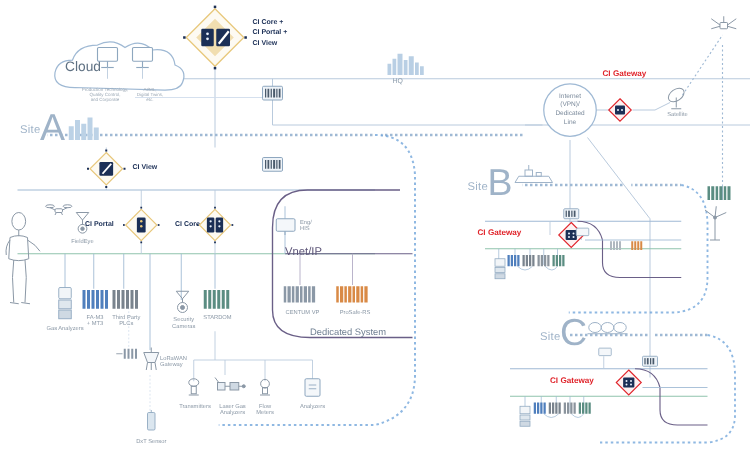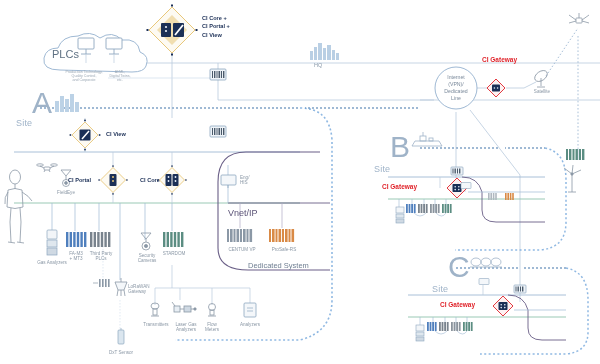--- a/index.html
+++ b/index.html
@@ -7,21 +7,21 @@
     position:relative;width:600px;height:364px;overflow:hidden;
     background:#ffffff;
     font-family:"Liberation Sans","DejaVu Sans",sans-serif;
     color:#7b8a9b;
   }
   .lbl{position:absolute;white-space:pre;line-height:1.15;}
   .tiny{font-size:3.6px;text-align:center;color:#9aa7b4;}
   .sm{font-size:4.6px;text-align:center;color:#8b98a6;}
   .md{font-size:6px;color:#6f8096;}
   .bold-navy{font-weight:bold;color:#1b2f56;}
-  .site{position:absolute;font-size:9px;color:#9fb3c8;letter-spacing:.2px;margin-top:20px;}
+  .site{position:absolute;font-size:9px;color:#9fb3c8;letter-spacing:.2px;}
   svg{position:absolute;left:0;top:0;overflow:visible;}
   .gw-label{font-size:6.5px;font-weight:bold;color:#e0242b;white-space:nowrap;}
 </style>
 </head>
 <body>
 
 <div id="stage">
 
   <svg width="600" height="364">
     <defs>
@@ -129,21 +129,21 @@
     <path d="M457 331 q6 6 10 0" fill="none" stroke="#9fb9d4" stroke-width="0.6"></path>
 
     <path d="M566 268 Q588 272 588 300 L588 332 Q588 352 566 354 L480 354" fill="none" stroke="#6aa0d8" stroke-width="1.5" stroke-dasharray="2 2.4" opacity=".75"></path>
 
     <line x1="578" y1="148" x2="578" y2="160" stroke="#9fb9d4" stroke-width="0.7"></line>
   </svg>
 
   <svg width="120" height="50" style="left:38px;top:28px;">
     <path d="M22,42 Q4,42 6,30 Q8,20 20,20 Q24,8 40,8 Q52,2 62,10 Q74,2 84,12 Q100,10 102,24 Q112,28 108,38 Q106,44 94,44 Z" fill="#ffffff" stroke="#9fb9d4" stroke-width="1"></path>
   </svg>
-  <div class="lbl" style="left:52px;top:48px;font-size:11px;color:#5f7183;">PLCs</div>
+  <div class="lbl" style="left:52px;top:48px;font-size:11px;color:#5f7183;">Cloud</div>
 
   <svg width="60" height="30" style="left:76px;top:36px;">
     <rect x="2" y="2" width="16" height="11" rx="1" fill="#fff" stroke="#8ea7bf" stroke-width="0.9"></rect>
     <line x1="10" y1="13" x2="10" y2="18" stroke="#8ea7bf" stroke-width="0.9"></line>
     <line x1="5" y1="18" x2="15" y2="18" stroke="#8ea7bf" stroke-width="0.9"></line>
     <line x1="10" y1="18" x2="10" y2="27" stroke="#b9cadd" stroke-width="0.7"></line>
     <rect x="30" y="2" width="16" height="11" rx="1" fill="#fff" stroke="#8ea7bf" stroke-width="0.9"></rect>
     <line x1="38" y1="13" x2="38" y2="18" stroke="#8ea7bf" stroke-width="0.9"></line>
     <line x1="33" y1="18" x2="43" y2="18" stroke="#8ea7bf" stroke-width="0.9"></line>
     <line x1="38" y1="18" x2="38" y2="27" stroke="#b9cadd" stroke-width="0.7"></line>
@@ -431,21 +431,21 @@
   </svg>
   <div class="lbl sm" style="left:234px;top:322px;width:32px;">Analyzers</div>
 
   <svg width="18" height="16" style="left:220px;top:174px;">
     <rect x="1" y="1" width="15" height="10" rx="1" fill="#f4f7fa" stroke="#8ea7bf" stroke-width="0.8"></rect>
     <line x1="8" y1="11" x2="8" y2="14" stroke="#8ea7bf" stroke-width="0.8"></line>
   </svg>
   <div class="lbl sm" style="left:240px;top:175px;width:20px;text-align:left;">Eng/
 HIS</div>
 
-  <div class="lbl" style="left:228px;top:196px;font-size:9px;color:#5d5578;margin-top:12px;">Vnet/IP</div>
+  <div class="lbl" style="left:228px;top:196px;font-size:9px;color:#5d5578;">Vnet/IP</div>
 
   <svg width="28" height="16" style="left:227px;top:228px;">
     <g fill="#8b98a6">
         <rect x="0" y="1" width="2" height="13"></rect>
         <rect x="3" y="1" width="2.6" height="13"></rect>
     <rect x="6.5" y="1" width="2" height="13"></rect>
         <rect x="9.5" y="1" width="2.6" height="13"></rect>
     <rect x="13" y="1" width="2" height="13"></rect>
         <rect x="16" y="1" width="2.6" height="13"></rect>
     <rect x="19.5" y="1" width="2" height="13"></rect>

